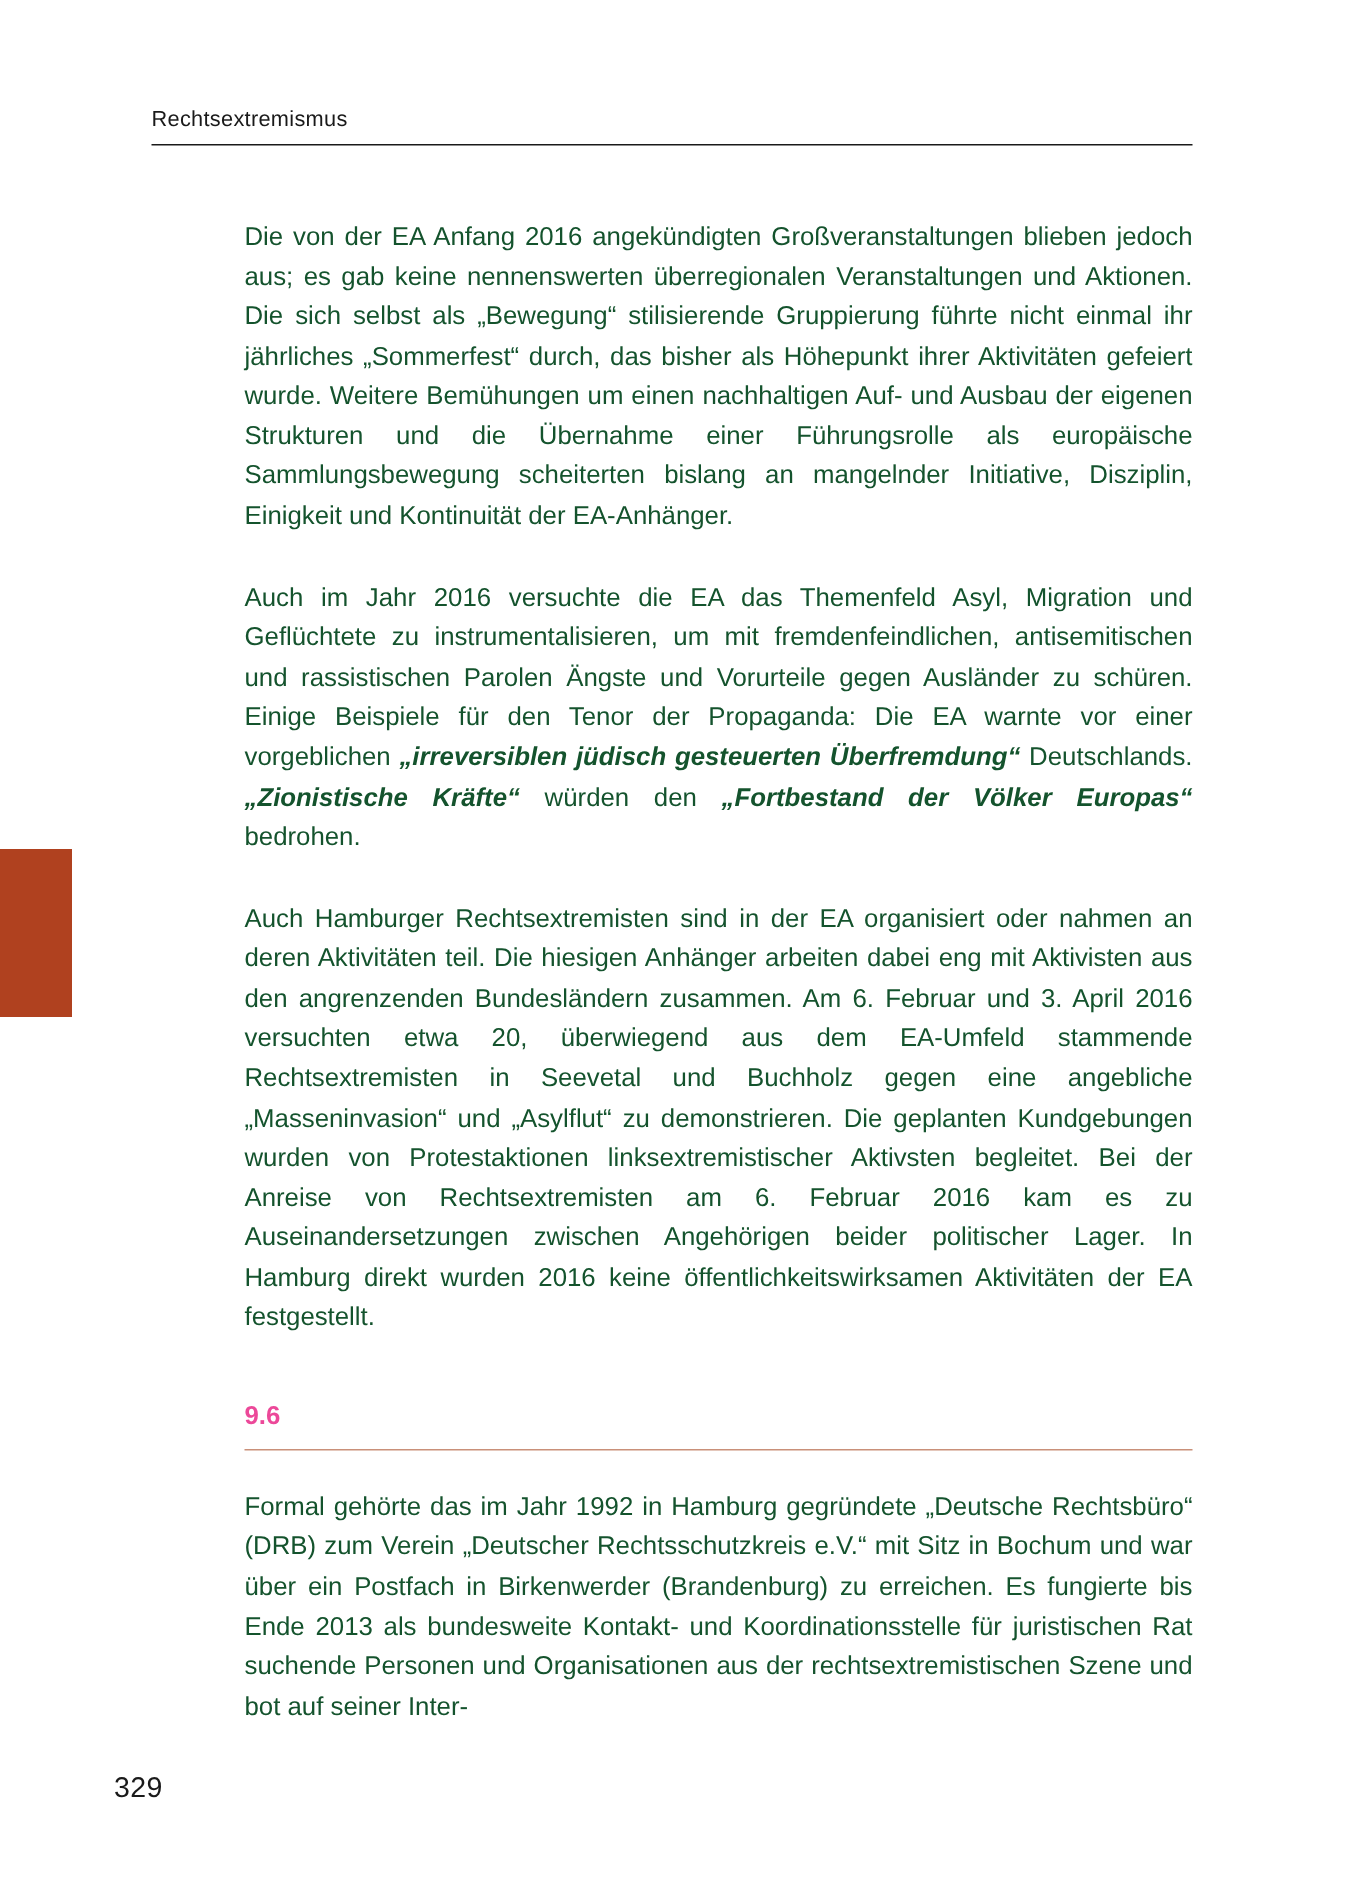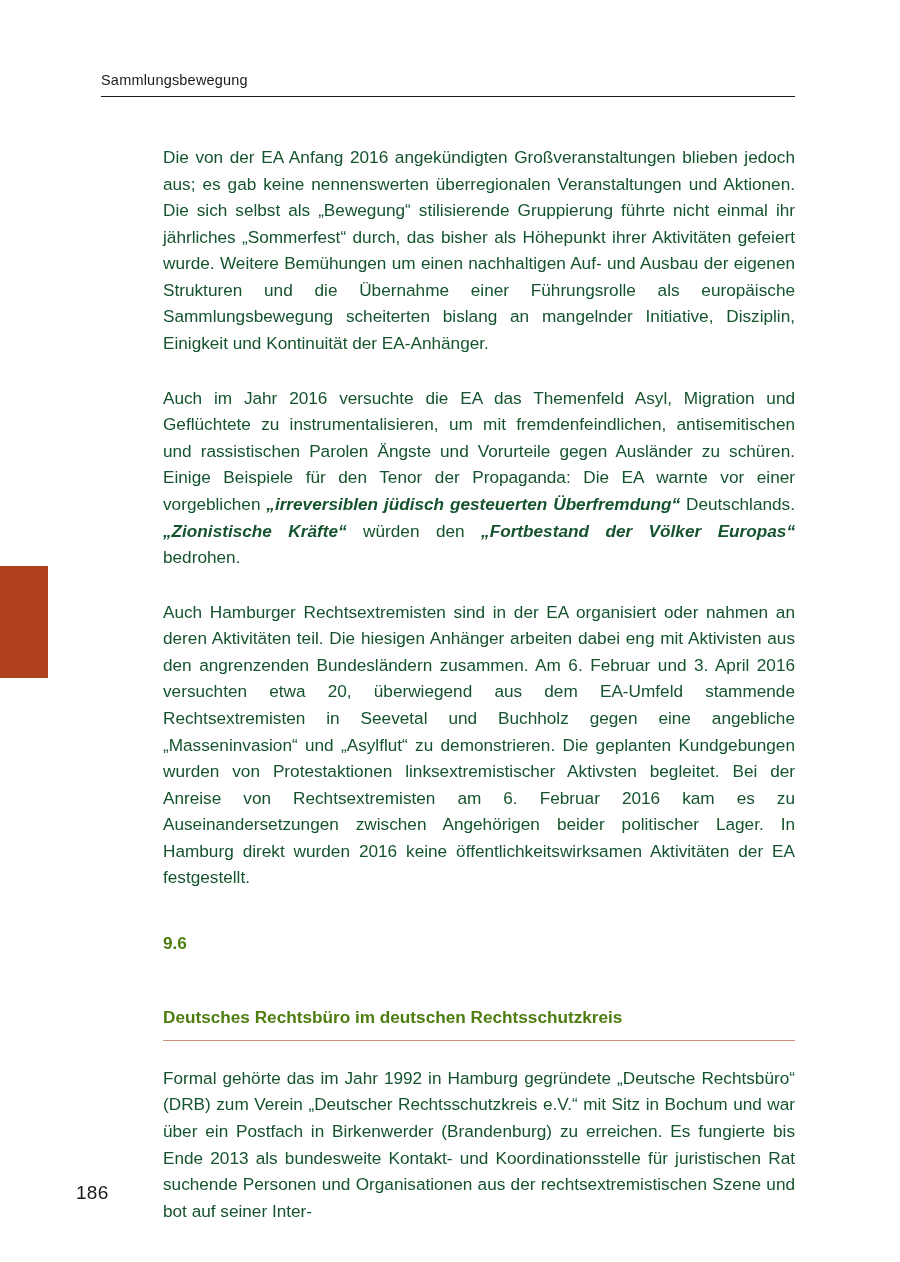--- a/index.html
+++ b/index.html
@@ -79,22 +79,21 @@
 
   
   .section-heading {
     margin-top: 40px;
     margin-bottom: 0;
     display: flex;
     align-items: flex-start;
     font-weight: bold;
     font-size: 17.2px;
     line-height: 1.5;
-    color: #4d7c0f;
-    flex-direction: column;
+    color: #ec4899;
   }
   .section-number {
     width: 74px;
     flex: 0 0 74px;
     font-weight: bold;
   }
   .section-title {
     flex: 1 1 auto;
     text-align: justify;
     text-justify: inter-word;
@@ -127,39 +126,38 @@
   }
 </style>
 </head>
 <body>
 
 <div class="page">
 
   <div class="chapter-tab"></div>
 
   <div class="running-header">
-    <div class="running-header-text">Sammlungsbewegung</div>
+    <div class="running-header-text">Rechtsextremismus</div>
     <div class="header-rule"></div>
   </div>
 
   <div class="content">
 
     <p class="body-para">Die von der EA Anfang 2016 angekündigten Großveranstaltungen blieben jedoch aus; es gab keine nennenswerten überregionalen Veranstaltungen und Aktionen. Die sich selbst als „Bewegung“ stilisierende Gruppierung führte nicht einmal ihr jährliches „Sommerfest“ durch, das bisher als Höhepunkt ihrer Aktivitäten gefeiert wurde. Weitere Bemühungen um einen nachhaltigen Auf- und Ausbau der eigenen Strukturen und die Übernahme einer Führungsrolle als europäische Sammlungsbewegung scheiterten bislang an mangelnder Initiative, Disziplin, Einigkeit und Kontinuität der EA-Anhänger.</p>
 
     <p class="body-para"><span>Auch im Jahr 2016 versuchte die EA das Themenfeld Asyl, Migration und Geflüchtete zu instrumentalisieren, um mit fremdenfeindlichen, antisemitischen und rassistischen Parolen Ängste und Vorurteile gegen Ausländer zu schüren. Einige Beispiele für den Tenor der Propaganda: Die EA warnte vor einer vorgeblichen </span><em>„irreversiblen jüdisch gesteuerten Überfremdung“</em><span> Deutschlands. </span><em>„Zionistische Kräfte“</em><span> würden den </span><em>„Fortbestand der Völker Europas“</em><span> bedrohen.</span></p>
 
     <p class="body-para">Auch Hamburger Rechtsextremisten sind in der EA organisiert oder nahmen an deren Aktivitäten teil. Die hiesigen Anhänger arbeiten dabei eng mit Aktivisten aus den angrenzenden Bundesländern zusammen. Am 6. Februar und 3. April 2016 versuchten etwa 20, überwiegend aus dem EA-Umfeld stammende Rechtsextremisten in Seevetal und Buchholz gegen eine angebliche „Masseninvasion“ und „Asylflut“ zu demonstrieren. Die geplanten Kundgebungen wurden von Protestaktionen linksextremistischer Aktivsten begleitet. Bei der Anreise von Rechtsextremisten am 6. Februar 2016 kam es zu Auseinandersetzungen zwischen Angehörigen beider politischer Lager. In Hamburg direkt wurden 2016 keine öffentlichkeitswirksamen Aktivitäten der EA festgestellt.</p>
 
     <div class="section-heading">
       <span class="section-number">9.6</span>
       <span class="section-title">
-        <span class="line1">Deutsches Rechtsbüro im deutschen Rechtsschutzkreis</span>
       </span>
     </div>
     <div class="heading-rule"></div>
 
     <p class="body-para">Formal gehörte das im Jahr 1992 in Hamburg gegründete „Deutsche Rechtsbüro“ (DRB) zum Verein „Deutscher Rechtsschutzkreis e.V.“ mit Sitz in Bochum und war über ein Postfach in Birkenwerder (Brandenburg) zu erreichen. Es fungierte bis Ende 2013 als bundesweite Kontakt- und Koordinationsstelle für juristischen Rat suchende Personen und Organisationen aus der rechtsextremistischen Szene und bot auf seiner Inter-</p>
 
   </div>
 
-  <div class="folio">186</div>
+  <div class="folio">329</div>
 
 </div>
 
 </body></html>

